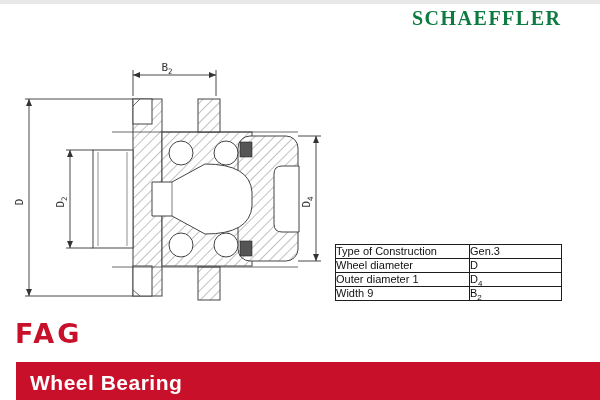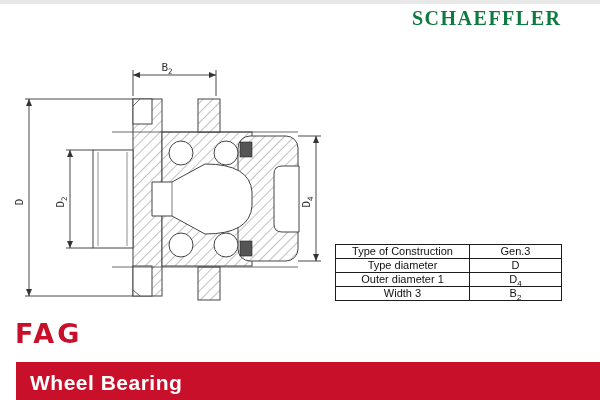--- a/index.html
+++ b/index.html
@@ -25,21 +25,21 @@
     padding-left:14px;box-sizing:border-box;
     font-size:21px;font-weight:bold;letter-spacing:0.5px;
   }
   
   .spec-table{
     position:absolute;left:335px;top:240px;
     border-collapse:collapse;font-size:11px;color:#111;
     table-layout:fixed;
   }
   .spec-table td{
-    border:1.5px solid #1c1c1c;text-align:center;vertical-align:middle;
+    border:1.5px solid #1c1c1c;vertical-align:middle;
     padding:0;height:13.1px;line-height:13px;
   }
   .spec-table td.c1{width:133px;}
   .spec-table td.c2{width:91px;}
   .spec-table sub{font-size:8px;line-height:0;}
   
   .drawing{position:absolute;left:0;top:50px;width:340px;height:265px;}
   .dimtext{font-family:"DejaVu Sans Mono",monospace;font-size:11px;fill:#333;}
   .dimsub{font-size:7.5px;}
 </style>
@@ -145,29 +145,29 @@
     </svg>
   </div>
 
   <table class="spec-table">
     <tbody>
       <tr>
         <td class="c1">Type of Construction</td>
         <td class="c2"><span>Gen.3</span><sub></sub></td>
       </tr>
       <tr>
-        <td class="c1">Type diameter</td>
+        <td class="c1">Wheel diameter</td>
         <td class="c2"><span>D</span><sub></sub></td>
       </tr>
       <tr>
         <td class="c1">Outer diameter 1</td>
         <td class="c2"><span>D</span><sub>4</sub></td>
       </tr>
       <tr>
-        <td class="c1">Width 3</td>
+        <td class="c1">Width 9</td>
         <td class="c2"><span>B</span><sub>2</sub></td>
       </tr>
     </tbody>
   </table>
 
   <div class="fag">FAG</div>
 
   <div class="footer">
     <span>Wheel Bearing</span>
   </div>

